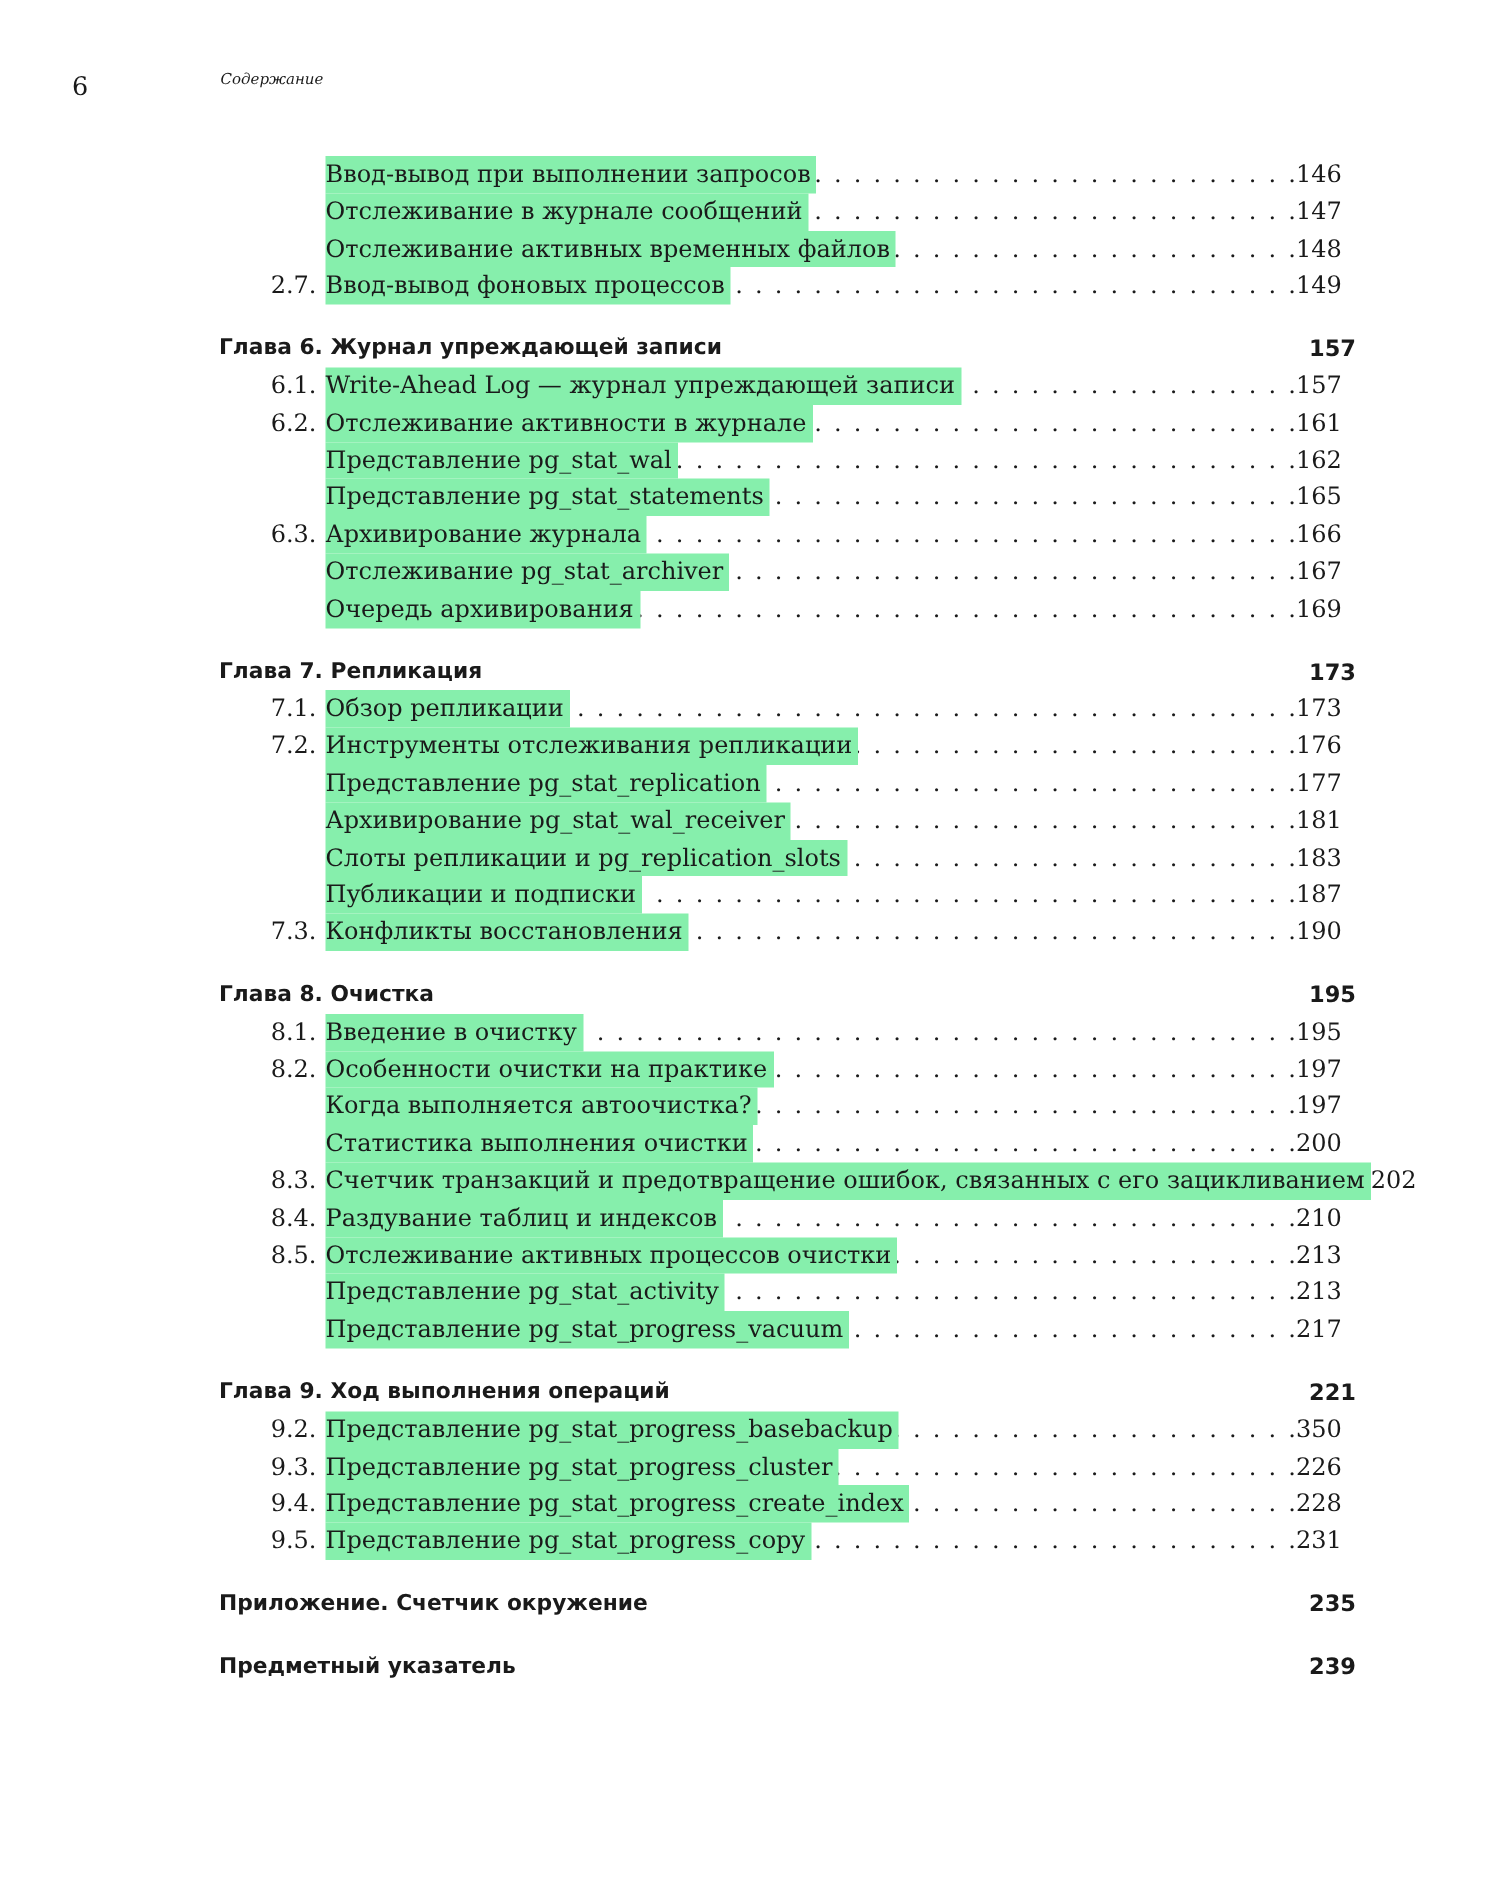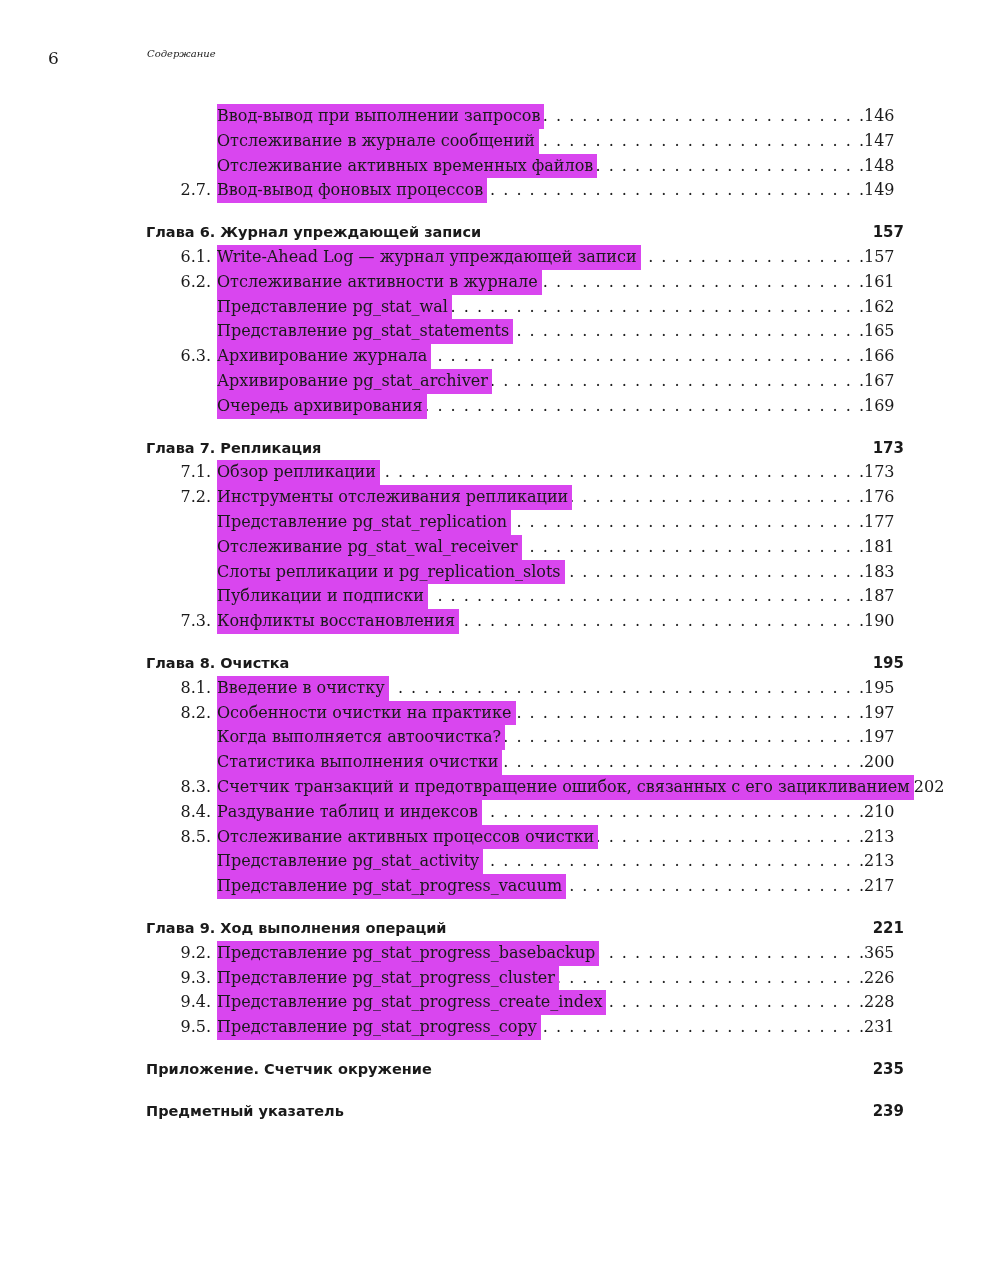--- a/index.html
+++ b/index.html
@@ -4,21 +4,21 @@
   <style>
     html, body { margin: 0; padding: 0; background: #ffffff; }
     body { width: 1000px; height: 1268px; position: relative; overflow: hidden; color: #1a1a1a; }
     .page-header { position: absolute; top: 48px; left: 0; width: 1000px; height: 26px; }
     .page-number { position: absolute; left: 48px; top: 0; font-family: "DejaVu Serif", serif; font-size: 17px; }
     .running-title { position: absolute; left: 147px; top: 0; font-family: "DejaVu Serif", serif; font-style: italic; font-size: 10px; }
     .toc { position: absolute; top: 104px; left: 146px; width: 758px; }
     .row { position: relative; height: 24.8px; display: flex; align-items: baseline; font-family: "DejaVu Serif", serif; font-size: 16px; line-height: 24.8px; white-space: nowrap; }
     .row .num { width: 65px; text-align: right; padding-right: 0; box-sizing: border-box; flex: 0 0 65px; }
     .row.sub .num { }
-    .row .title { flex: 0 0 auto; padding-left: 0; background: #d946ef; padding-right: 4px; text-align: center; }
+    .row .title { flex: 0 0 auto; padding-left: 0; background: #86efac; padding-right: 4px; text-align: center; }
     .row .leader { flex: 1 1 auto; overflow: hidden; color: #1a1a1a; letter-spacing: 0; }
     .row .leader::before { content: ". . . . . . . . . . . . . . . . . . . . . . . . . . . . . . . . . . . . . . . . . . . . . . . . . . . . . . . . . . . . . . . . . . . . . . . . . . . . . . . . . . . . . . . . . . . . . . . . . . . . . . . . . . . . . . . . . . . . . . . ."; white-space: nowrap; display: block; text-align: right; direction: rtl; word-spacing: 3px; }
     .row .page { flex: 0 0 40px; text-align: left; }
     .row .nodots { flex: 1 1 auto; }
     .chapter { height: 24.8px; display: flex; align-items: flex-end; font-family: "DejaVu Sans", sans-serif; font-weight: bold; font-size: 14.5px; line-height: 24.8px; margin-top: 17px; white-space: nowrap; }
     .chapter .ctitle { flex: 1 1 auto; }
     .chapter .cpage { flex: 0 0 40px; text-align: right; font-size: 15px; }
     .numtext { margin-left: 6px; }
   </style>
 </head>
@@ -83,21 +83,21 @@
       <span class="page">165</span>
     </div>
     <div class="row">
       <span class="num">6.3.</span>
       <span class="title numtext">Архивирование журнала</span>
       <span class="leader"></span>
       <span class="page">166</span>
     </div>
     <div class="row sub">
       <span class="num"></span>
-      <span class="title numtext">Архивирование pg_stat_archiver</span>
+      <span class="title numtext">Отслеживание pg_stat_archiver</span>
       <span class="leader"></span>
       <span class="page">167</span>
     </div>
     <div class="row sub">
       <span class="num"></span>
       <span class="title numtext">Очередь архивирования</span>
       <span class="leader"></span>
       <span class="page">169</span>
     </div>
     <div class="chapter">
@@ -117,21 +117,21 @@
       <span class="page">176</span>
     </div>
     <div class="row sub">
       <span class="num"></span>
       <span class="title numtext">Представление pg_stat_replication</span>
       <span class="leader"></span>
       <span class="page">177</span>
     </div>
     <div class="row sub">
       <span class="num"></span>
-      <span class="title numtext">Отслеживание pg_stat_wal_receiver</span>
+      <span class="title numtext">Архивирование pg_stat_wal_receiver</span>
       <span class="leader"></span>
       <span class="page">181</span>
     </div>
     <div class="row sub">
       <span class="num"></span>
       <span class="title numtext">Слоты репликации и pg_replication_slots</span>
       <span class="leader"></span>
       <span class="page">183</span>
     </div>
     <div class="row sub">
@@ -205,21 +205,21 @@
       <span class="page">217</span>
     </div>
     <div class="chapter">
       <span class="ctitle">Глава 9. Ход выполнения операций</span>
       <span class="cpage">221</span>
     </div>
     <div class="row">
       <span class="num">9.2.</span>
       <span class="title numtext">Представление pg_stat_progress_basebackup</span>
       <span class="leader"></span>
-      <span class="page">365</span>
+      <span class="page">350</span>
     </div>
     <div class="row">
       <span class="num">9.3.</span>
       <span class="title numtext">Представление pg_stat_progress_cluster</span>
       <span class="leader"></span>
       <span class="page">226</span>
     </div>
     <div class="row">
       <span class="num">9.4.</span>
       <span class="title numtext">Представление pg_stat_progress_create_index</span>

